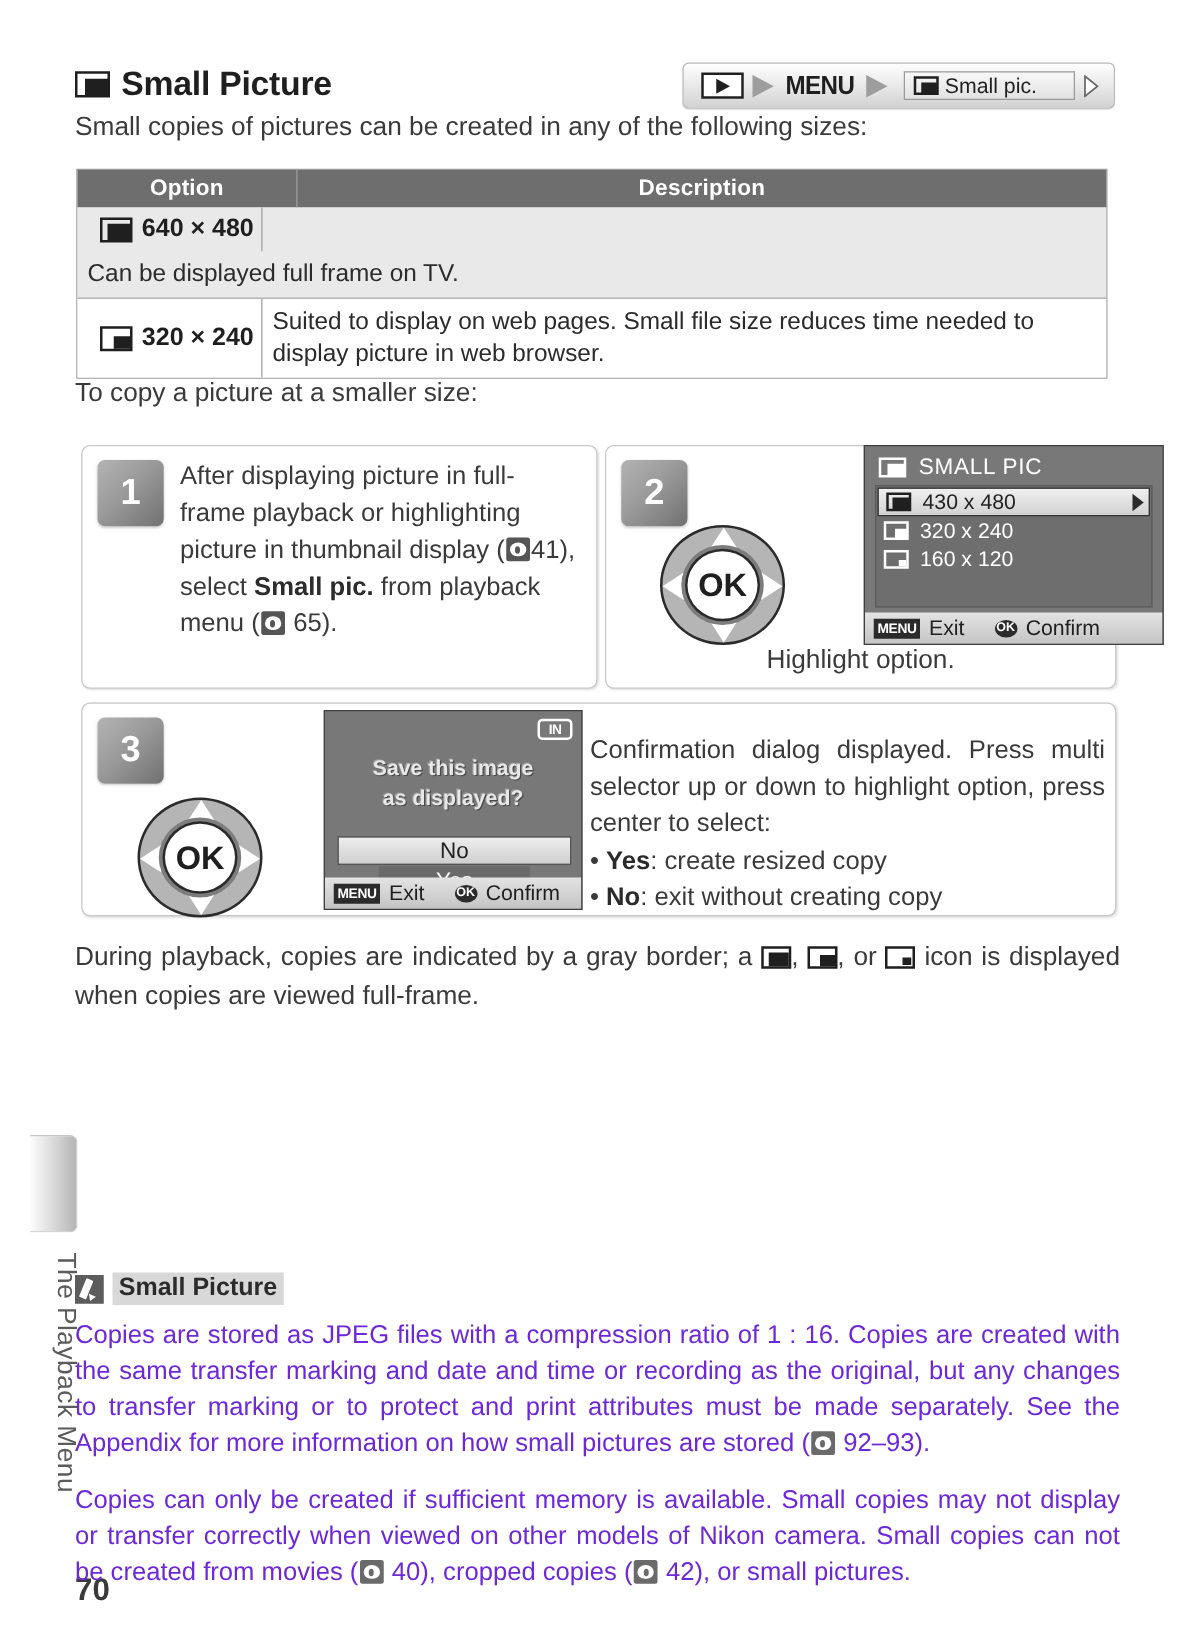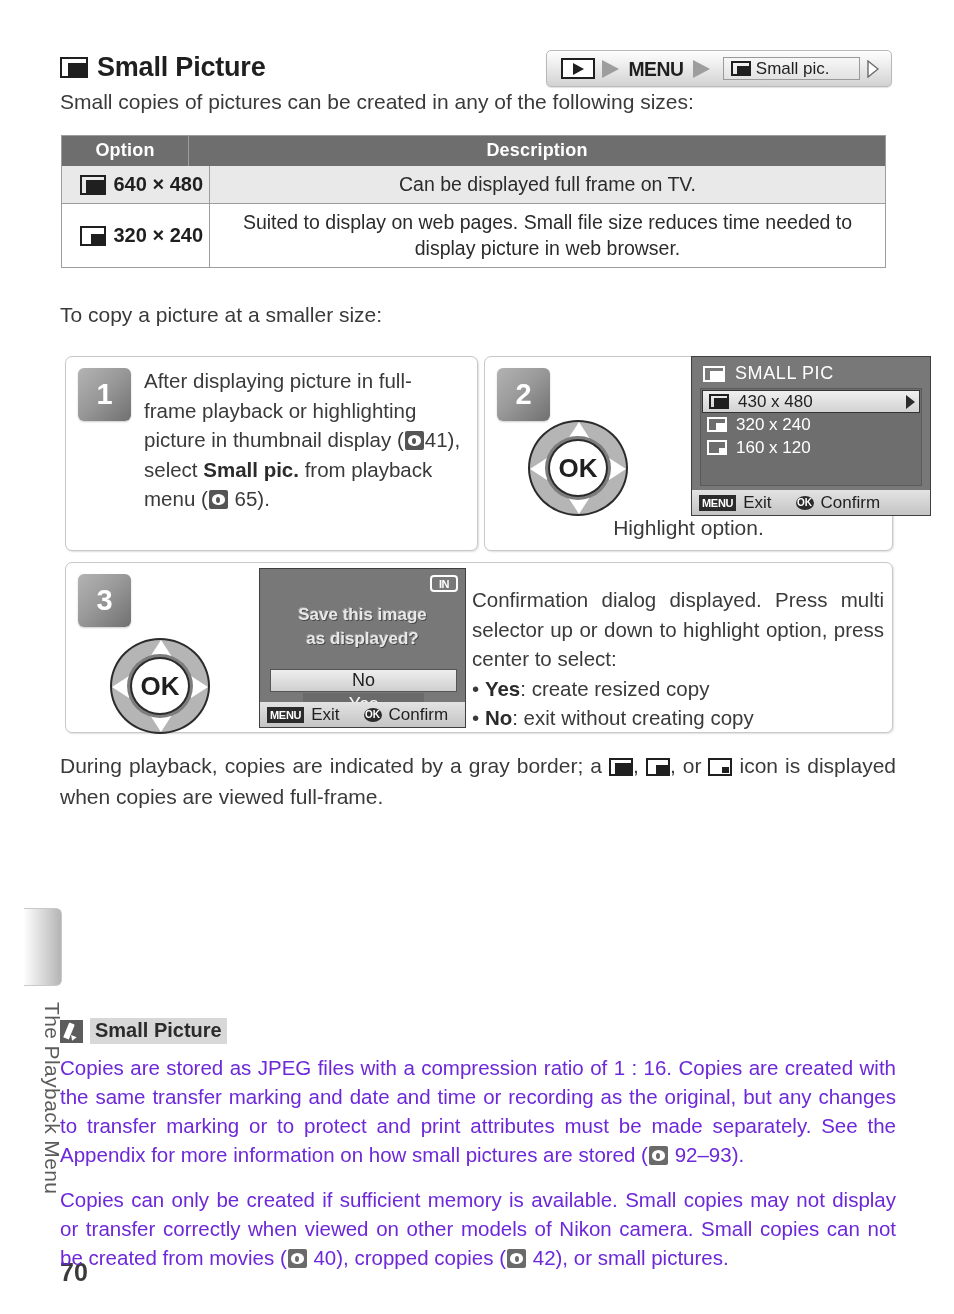--- a/index.html
+++ b/index.html
@@ -112,35 +112,35 @@
     position: absolute; left: 61px; top: 135px;
     width: 825px;
     border: 1px solid #9d9d9d;
   }
   .trow { display: flex; }
   .thead { background: #6e6e6e; color: #fff; }
   .thead .tc {
     font-size: 18px; font-weight: bold; text-align: center;
     padding: 4px 0 5px; letter-spacing: .2px;
   }
-  .tc-opt { width: 127px; border-right: 1px solid #9d9d9d; flex-shrink: 0; }
+  .tc-opt { width: 176px; border-right: 1px solid #9d9d9d; flex-shrink: 0; }
   .tc-desc { flex: 1; }
   .tbody .trow { border-top: 1px solid #9d9d9d; }
-  .tbody .trow:first-child { border-top: none; }
+  .tbody .trow:first-child { border-top: none; flex-direction: column; }
   .row-alt { background: #e9e9e9; }
   .row-white { background: #ffffff; }
   .cell-opt {
     width: 148px; flex-shrink: 0; border-right: 1px solid #9d9d9d;
     display: flex; align-items: center; justify-content: flex-end; gap: 7px;
     padding: 6px 6px 6px 8px;
     font-size: 20px; font-weight: bold; color: #1f1f1f;
   }
   .cell-desc {
     flex: 1; padding: 5px 8px 6px 8px;
-    font-size: 19.5px; line-height: 26px; color: #2b2b2b; text-align: center;
+    font-size: 19.5px; line-height: 26px; color: #2b2b2b;
   }
 
   
   .stepbox {
     position: absolute;
     background: #fff;
     border: 1px solid #c8c8c8;
     border-radius: 7px;
     box-shadow: 1px 1px 2px rgba(0,0,0,.13);
   }

